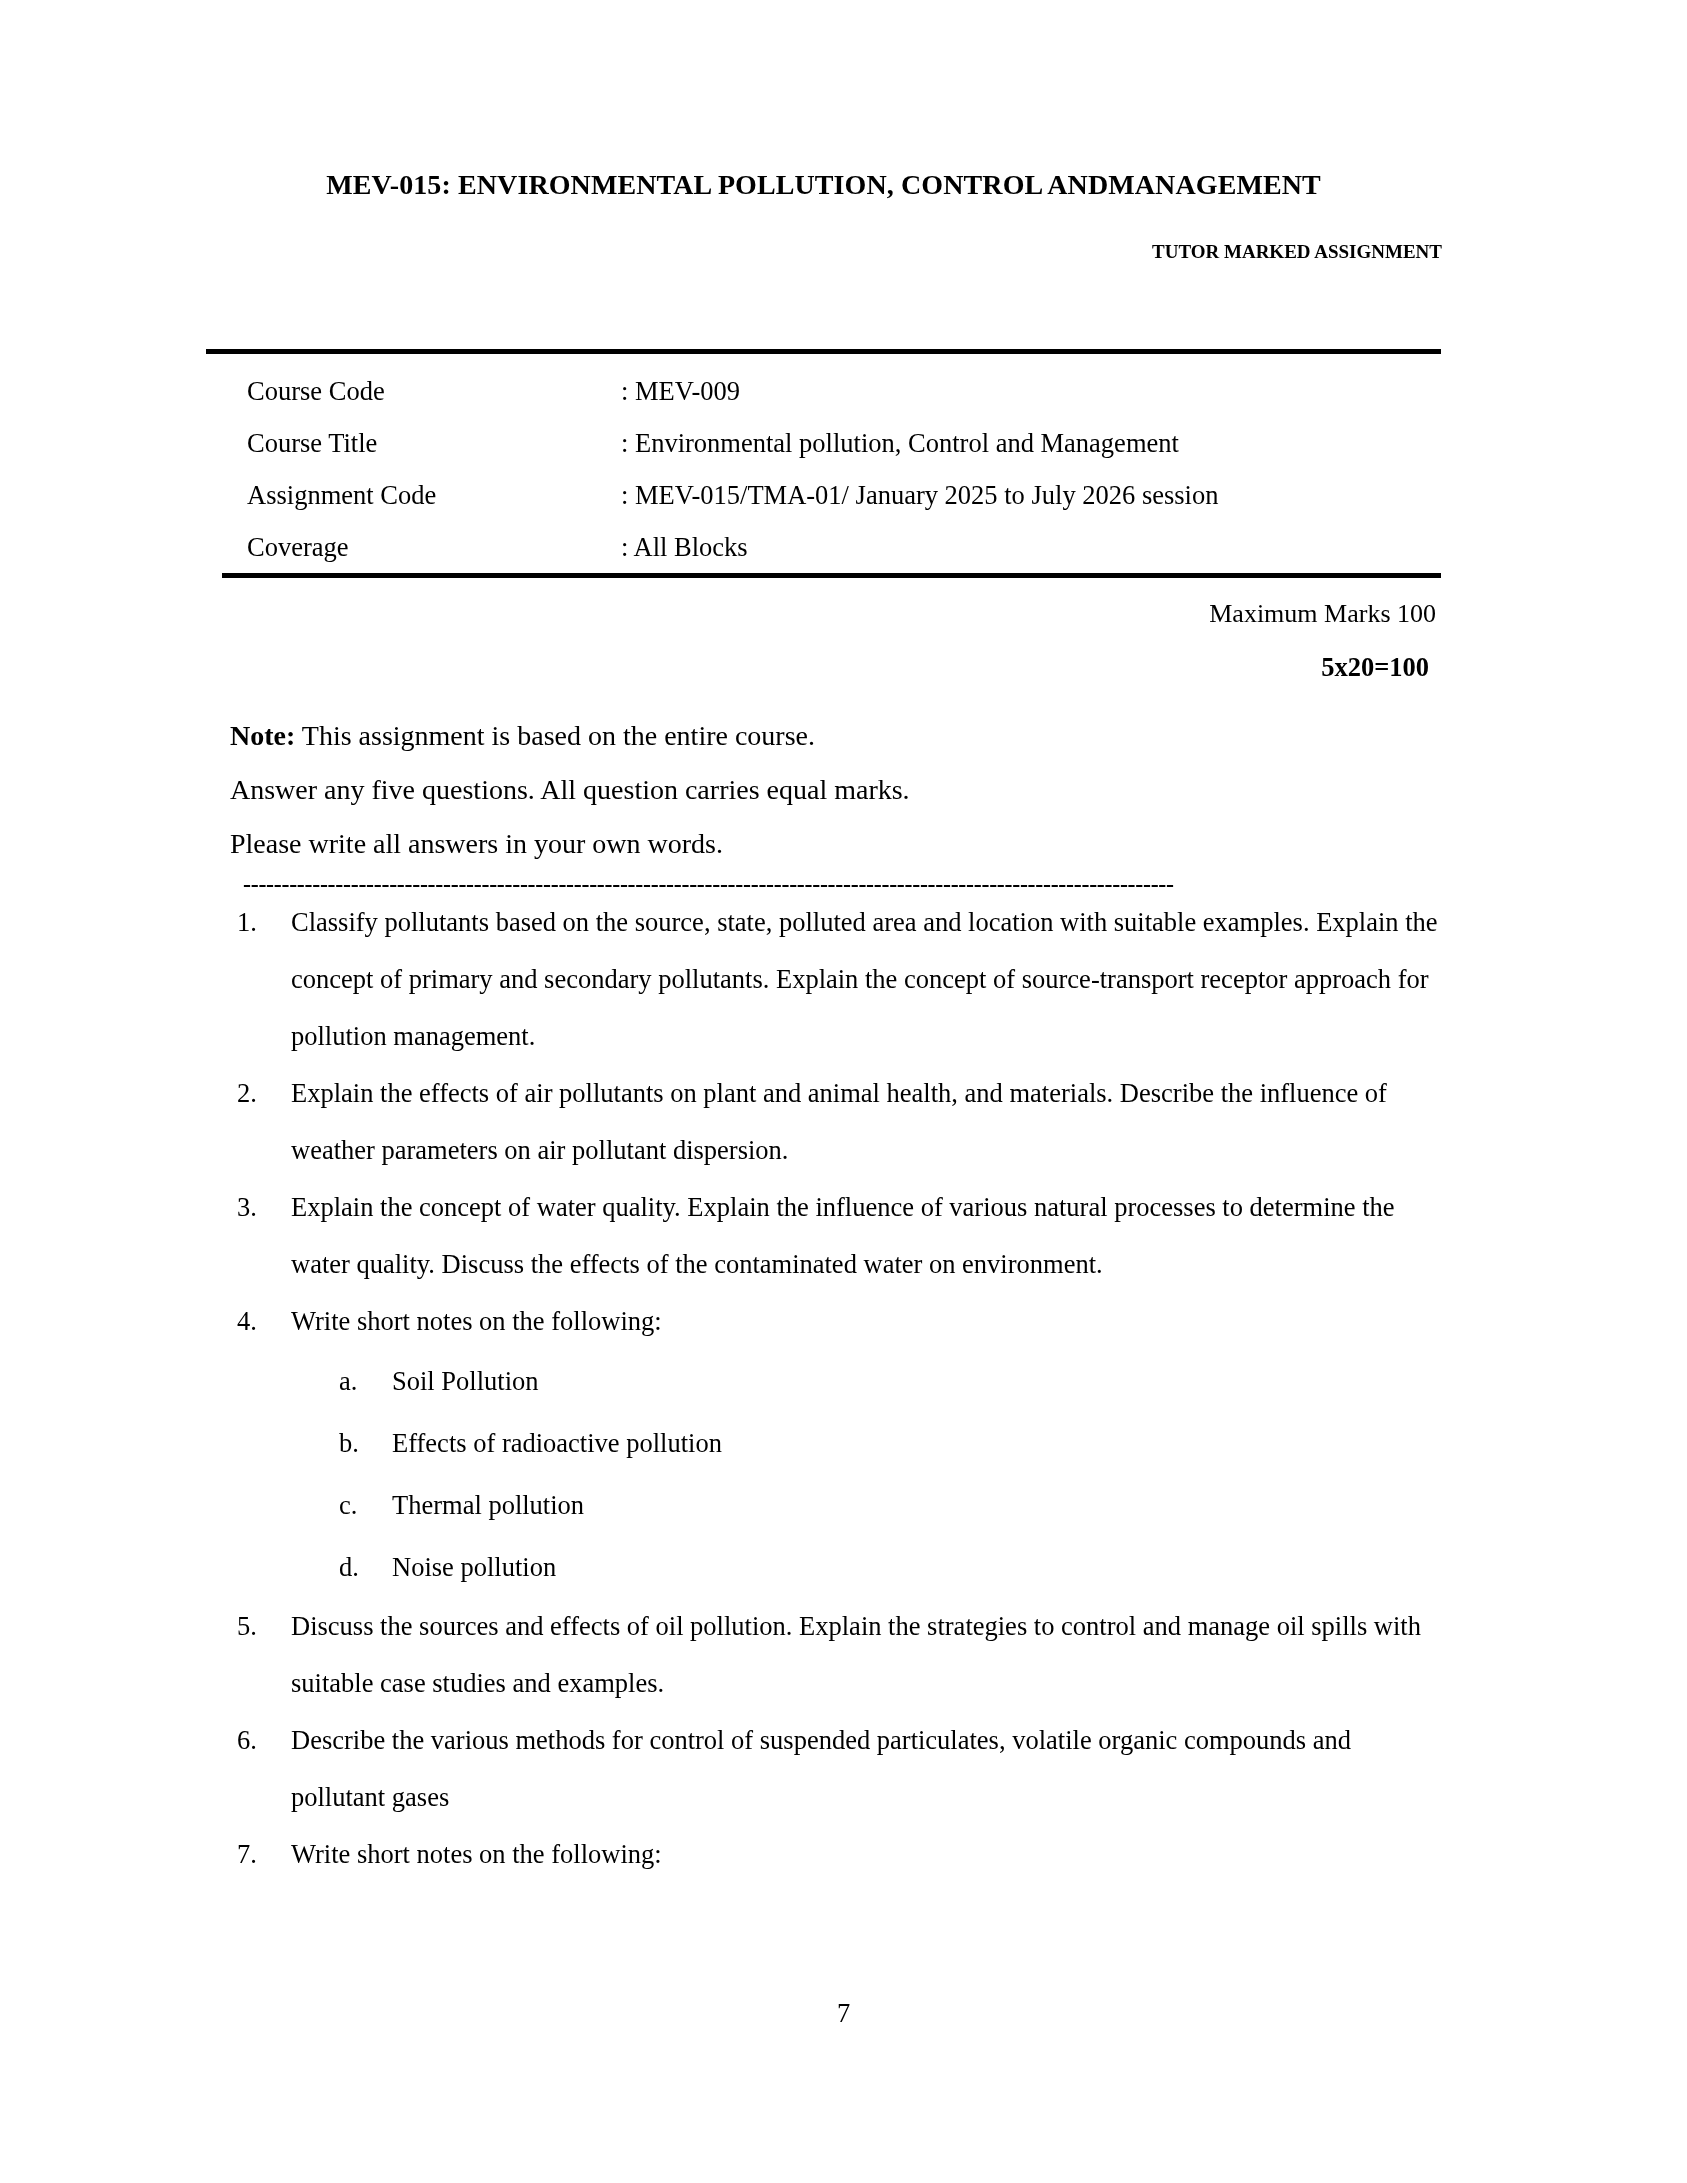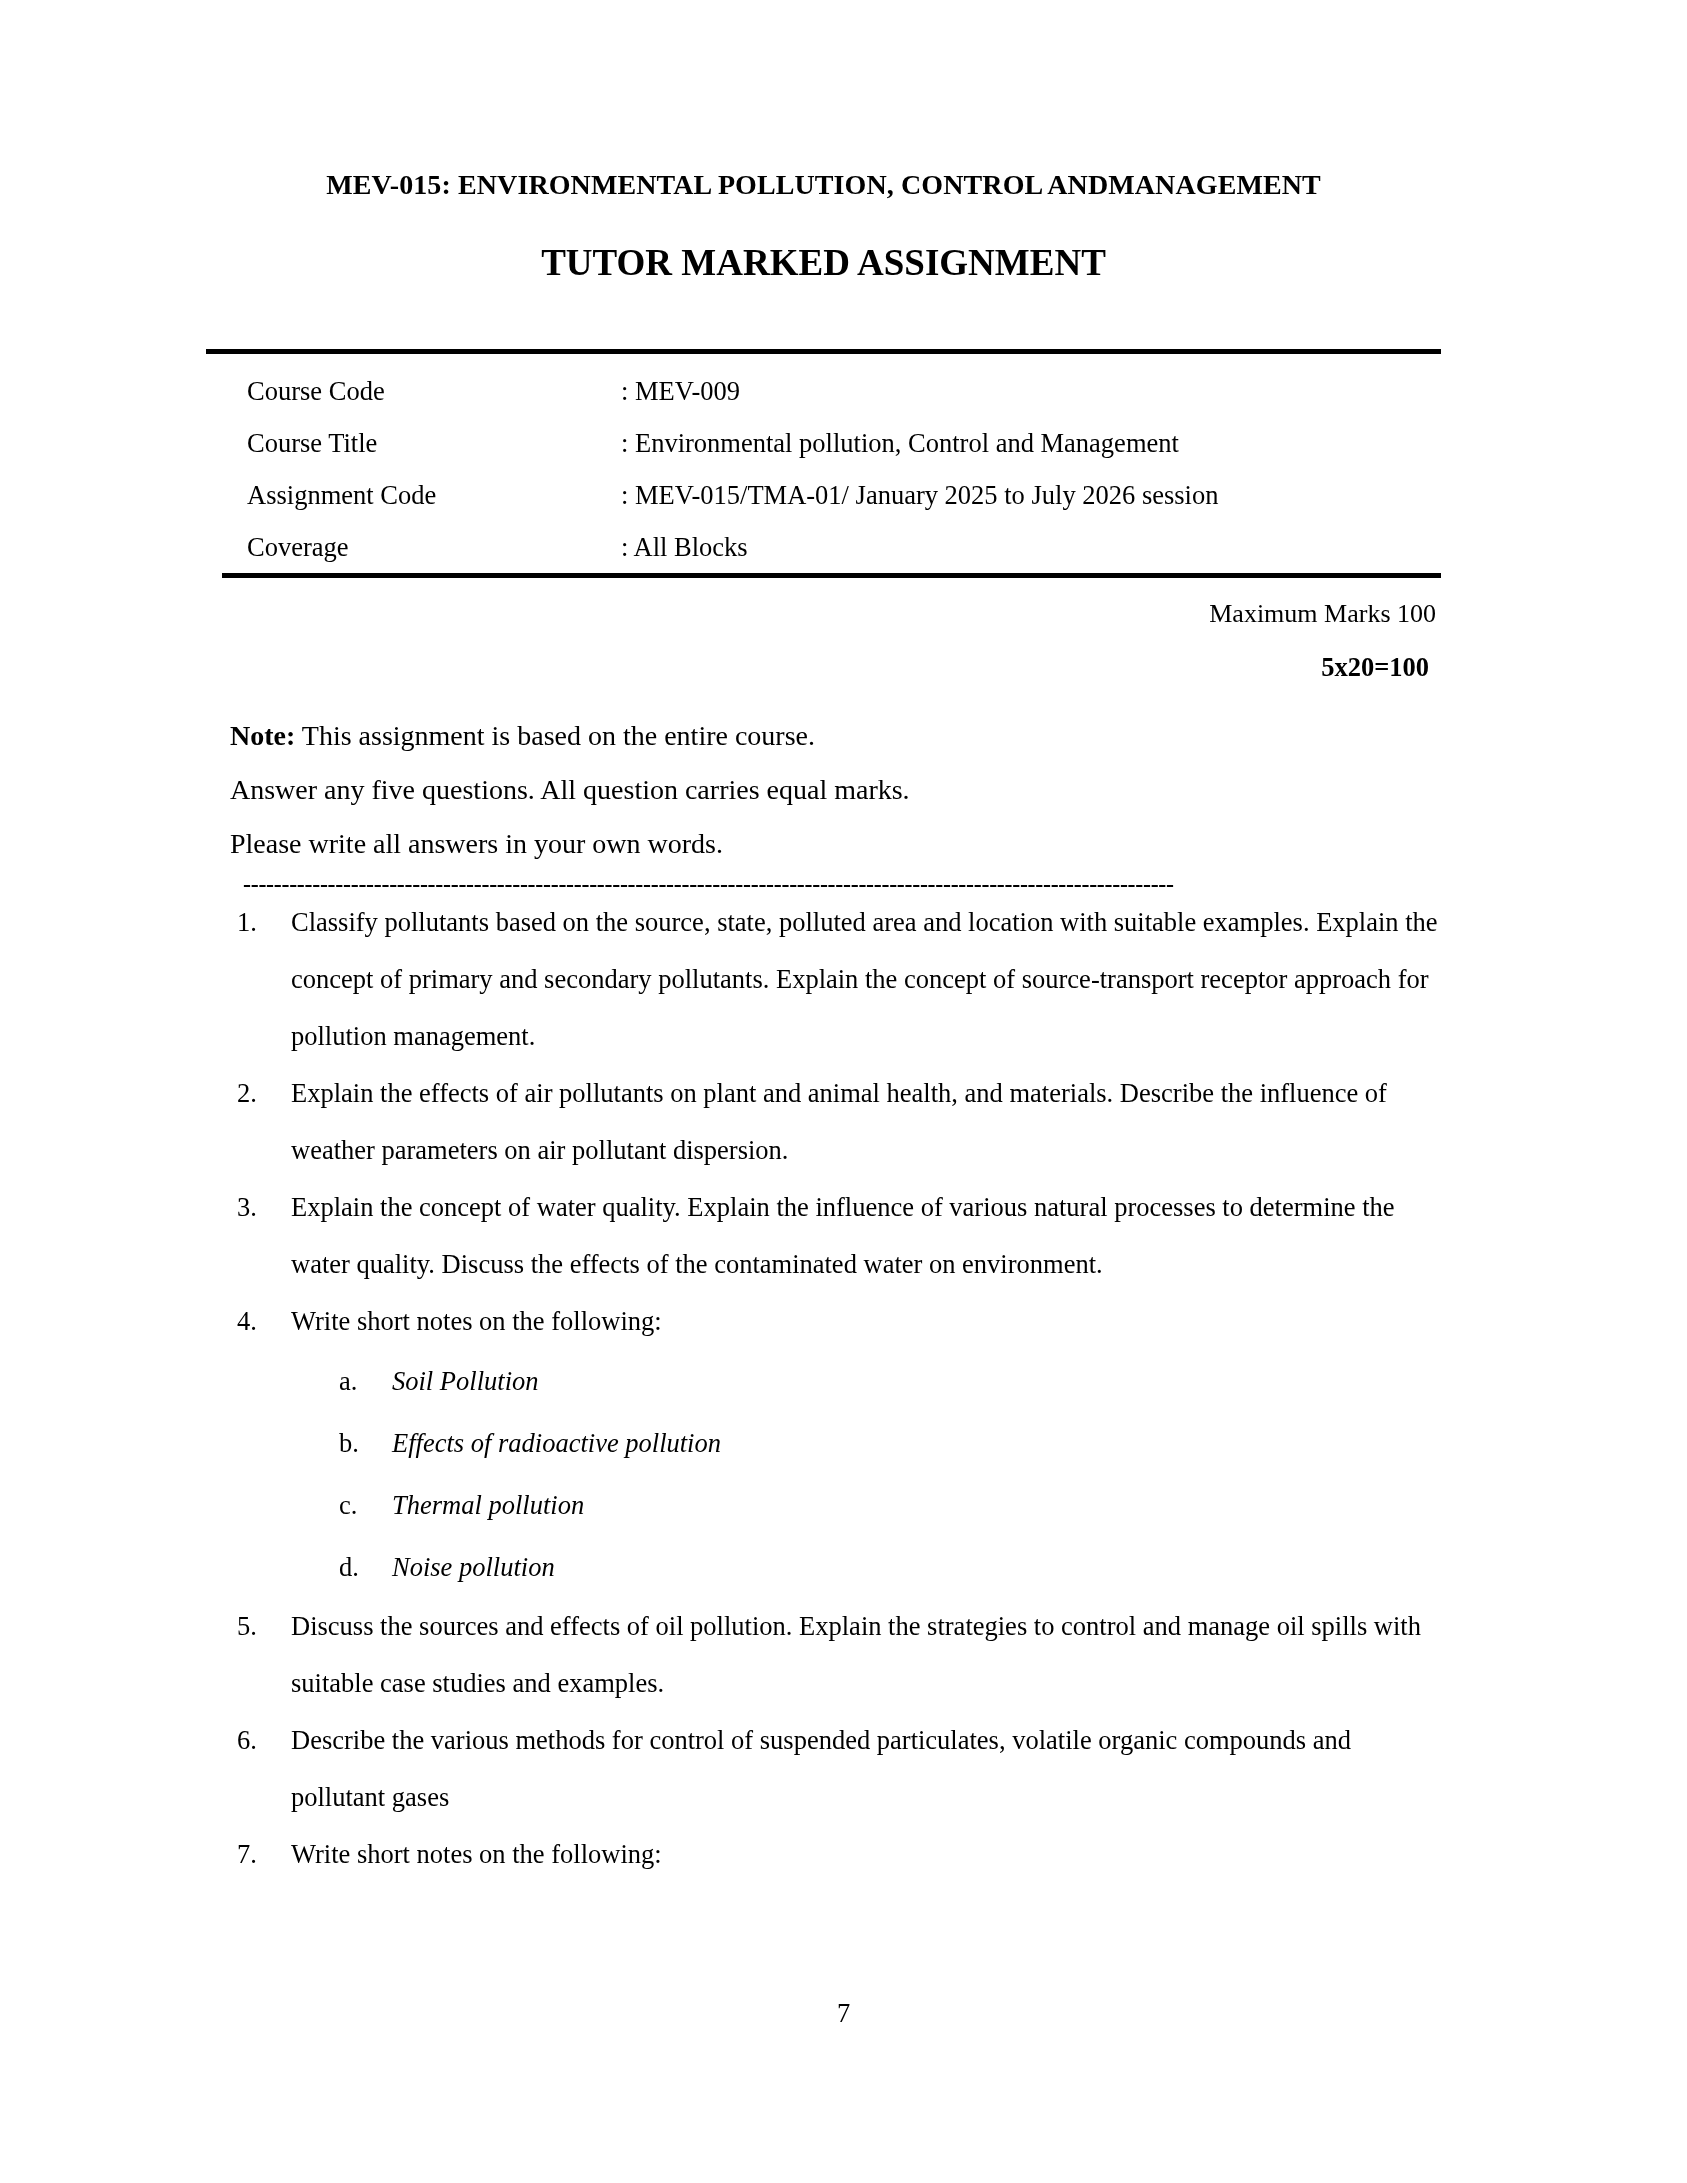--- a/index.html
+++ b/index.html
@@ -29,23 +29,23 @@
     text-align: center;
     font-weight: bold;
     font-size: 28px;
     letter-spacing: 0.1px;
   }
   .doc-subtitle {
     position: absolute;
     left: 205px;
     top: 241px;
     width: 1237px;
-    text-align: center;
-    font-weight: bold;
-    font-size: 37px;
+    text-align: right;
+    font-weight: bold;
+    font-size: 19px;
   }
 
   
   .rule-top {
     position: absolute;
     left: 206px;
     top: 349px;
     width: 1235px;
     height: 4.6px;
     background: #000000;
@@ -169,21 +169,20 @@
     margin-left: 48px;
   }
   .sub-letter {
     position: absolute;
     left: 0;
     top: 0;
     line-height: 62px;
   }
   .sub-text {
     line-height: 62px;
-    font-style: italic;
   }
 
   
   .page-number {
     position: absolute;
     left: 0;
     top: 1998px;
     width: 1687px;
     text-align: center;
     font-size: 26.5px;

